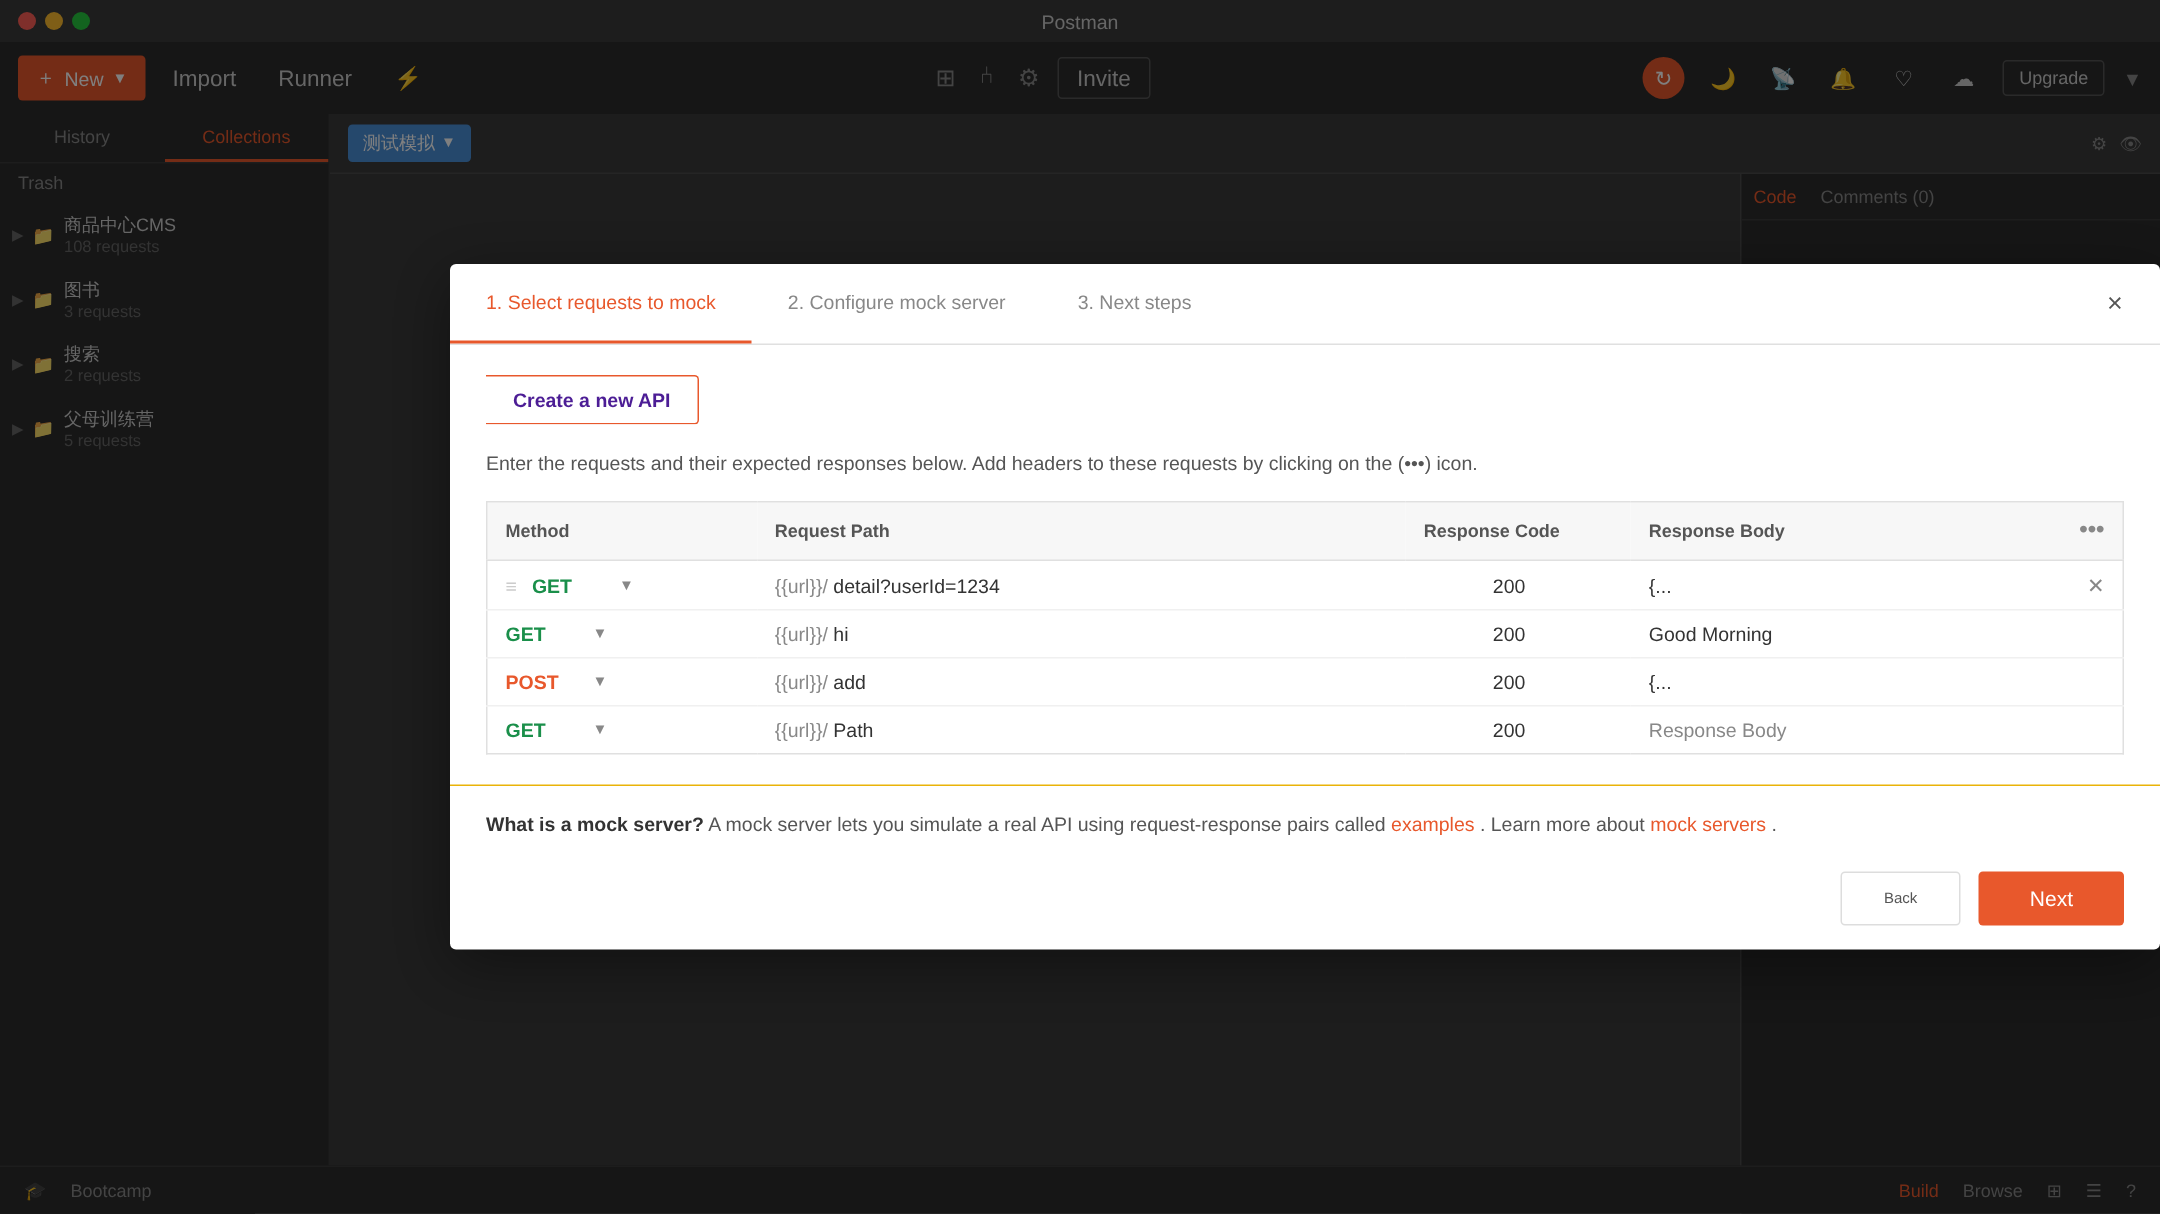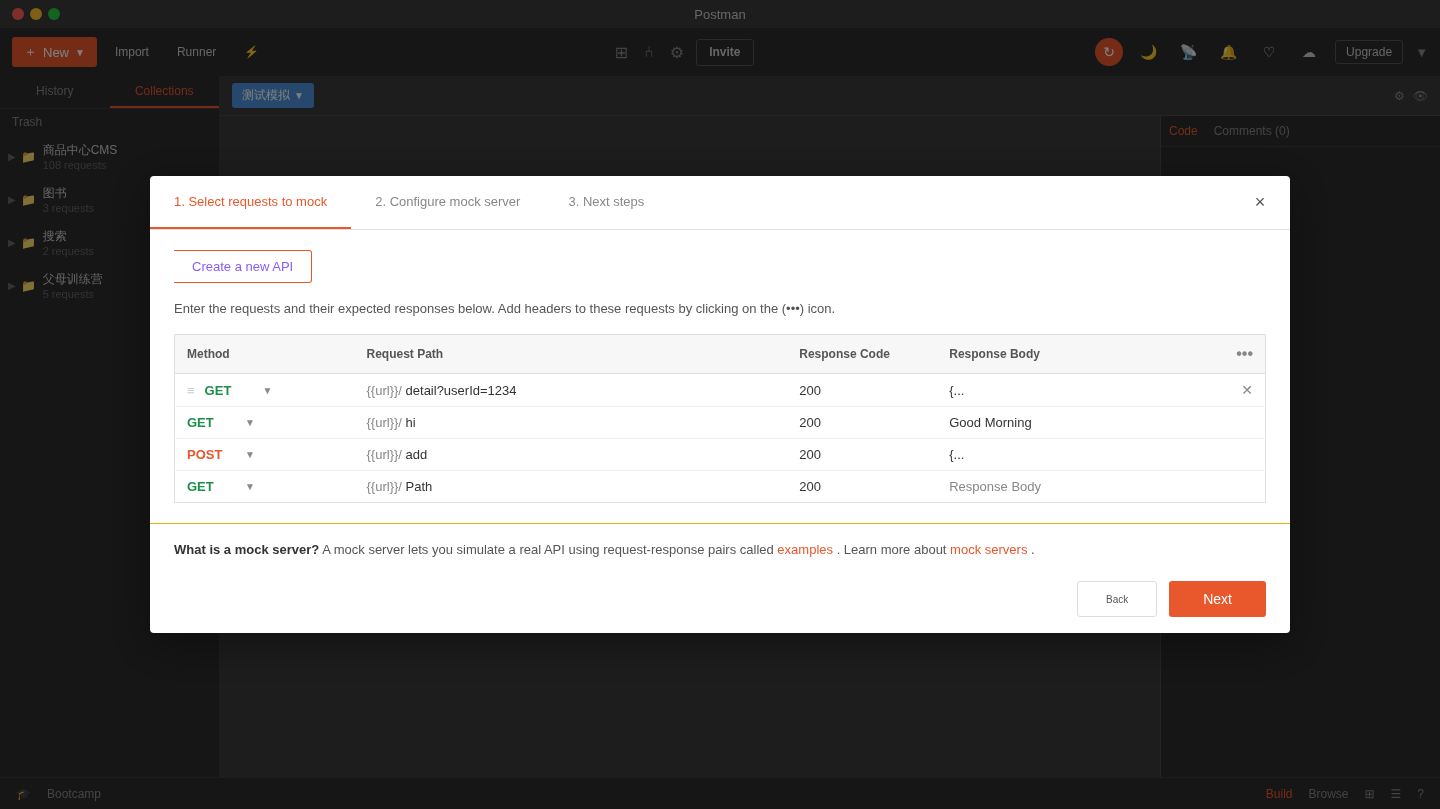--- a/index.html
+++ b/index.html
@@ -60,21 +60,21 @@
       cursor: pointer;
       display: flex;
       align-items: center;
       gap: 6px;
     }
     .btn-toolbar {
       background: transparent;
       color: #ccc;
       border: none;
       padding: 6px 10px;
-      font-size: 12px;
+      font-size: 15px;
       cursor: pointer;
     }
     .toolbar-icons {
       margin-left: auto;
       display: flex;
       align-items: center;
       gap: 12px;
     }
     .toolbar-icon {
       width: 28px;
@@ -163,21 +163,21 @@
     .overlay {
       position: fixed;
       top: 0;
       left: 0;
       width: 1440px;
       height: 809px;
       background: rgba(0,0,0,0.5);
       z-index: 100;
       display: flex;
       align-items: center;
-      justify-content: center;
+      justify-content: flex-end;
     }
 
     
     .modal {
       background: white;
       border-radius: 4px;
       width: 1140px;
       max-height: 620px;
       display: flex;
       flex-direction: column;
@@ -235,22 +235,23 @@
     .tab-btn {
       padding: 8px 18px;
       border: 1px solid #ddd;
       background: white;
       font-size: 13px;
       cursor: pointer;
       color: #555;
     }
     .tab-btn:first-child {
       border-radius: 3px 0 0 3px;
-      color: #8b5cf6;
+      color: #4c1d95;
       border-color: #e8582c;
+      font-weight: bold;
     }
     .tab-btn:last-child {
       border-radius: 0 3px 3px 0;
       border-left: none;
     }
 
     .description-text {
       color: #555;
       font-size: 13px;
       margin-bottom: 16px;
@@ -310,20 +311,21 @@
 
     .url-prefix {
       color: #888;
     }
     .url-path {
       color: #333;
     }
 
     .response-code {
       color: #333;
+      margin-left: 46px;
     }
 
     .response-body {
       color: #888;
     }
     .response-body.filled {
       color: #333;
     }
     .th-actions {
       display: flex;
@@ -466,21 +468,21 @@
   <button class="btn-toolbar">Import</button>
   <button class="btn-toolbar">Runner</button>
   <button class="btn-toolbar">
     <span>⚡</span>
   </button>
 
   <div class="toolbar-center">
     <span class="toolbar-center-icon">⊞</span>
     <span class="toolbar-center-icon">⑃</span>
     <span class="toolbar-center-icon">⚙</span>
-    <button class="btn-toolbar" style="color:#ccc; border: 1px solid #555; border-radius:3px; padding: 4px 12px; font-weight: bold;">Invite</button>
+    <button class="btn-toolbar" style="color:#ccc; border: 1px solid #555; border-radius:3px; padding: 4px 12px;">Invite</button>
   </div>
 
   <div class="toolbar-icons">
     <div class="toolbar-icon orange">↻</div>
     <div class="toolbar-icon">🌙</div>
     <div class="toolbar-icon">📡</div>
     <div class="toolbar-icon">🔔</div>
     <div class="toolbar-icon">♡</div>
     <div class="toolbar-icon">☁</div>
     <button class="btn-upgrade">Upgrade</button>

